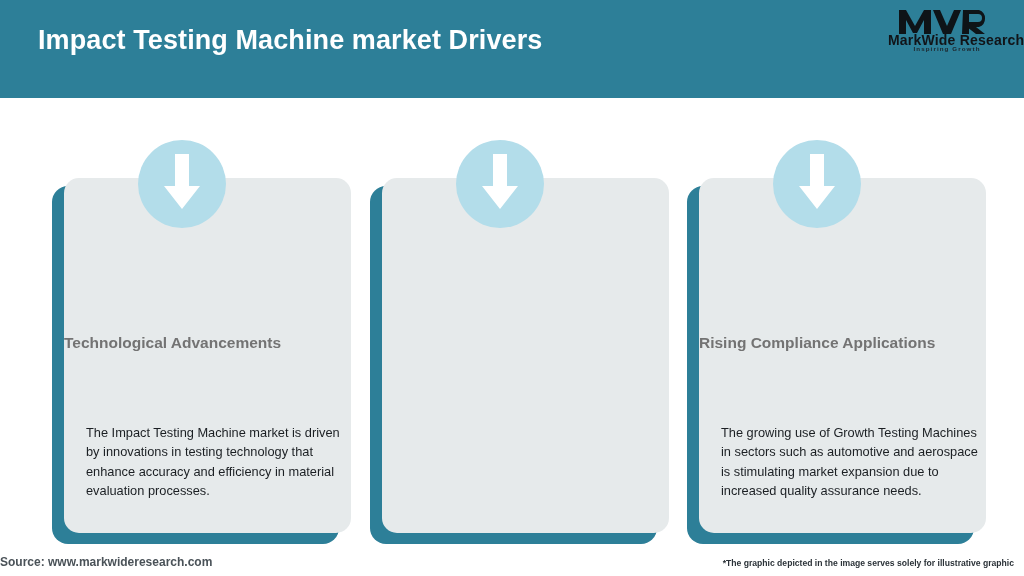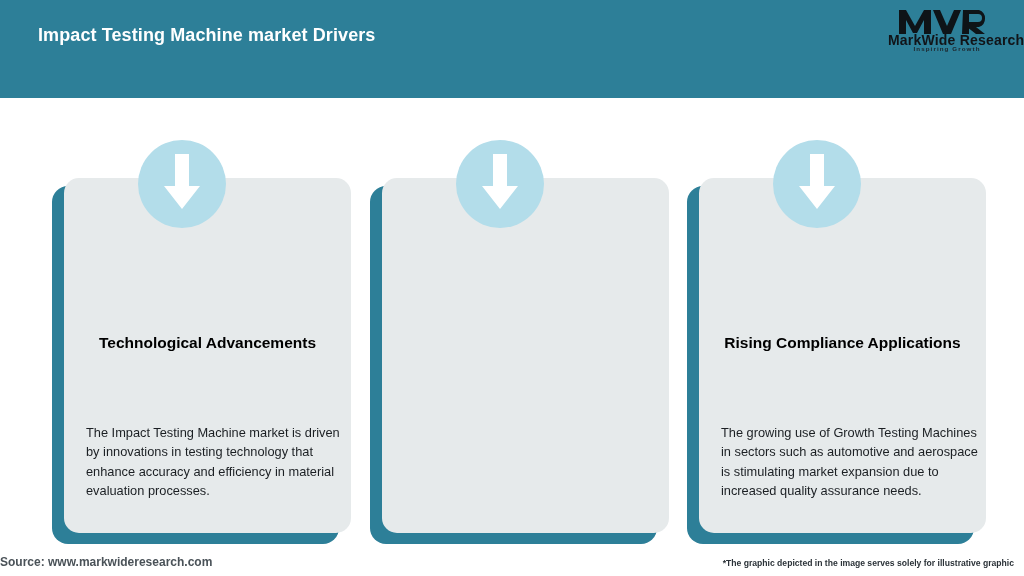--- a/index.html
+++ b/index.html
@@ -21,21 +21,21 @@
     left: 0;
     top: 0;
     width: 1024px;
     height: 98px;
     background: #2d7f98;
   }
   .header-title {
     position: absolute;
     left: 38px;
     top: 25px;
-    font-size: 18px;
+    font-size: 27px;
     font-weight: bold;
     color: #ffffff;
     letter-spacing: 0.1px;
     white-space: nowrap;
   }
 
   
   .logo {
     position: absolute;
     right: 18px;
@@ -122,24 +122,23 @@
     position: absolute;
     left: 24px;
     top: 14px;
   }
 
   .card-title {
     position: absolute;
     left: 26px;
     top: 235px;
     width: 287px;
-    text-align: center;
     font-size: 15.5px;
     font-weight: bold;
-    color: #000000;
+    color: #737373;
     z-index: 4;
     line-height: 20px;
   }
 
   .card-body {
     position: absolute;
     left: 48px;
     top: 325px;
     width: 258px;
     font-size: 12.8px;

